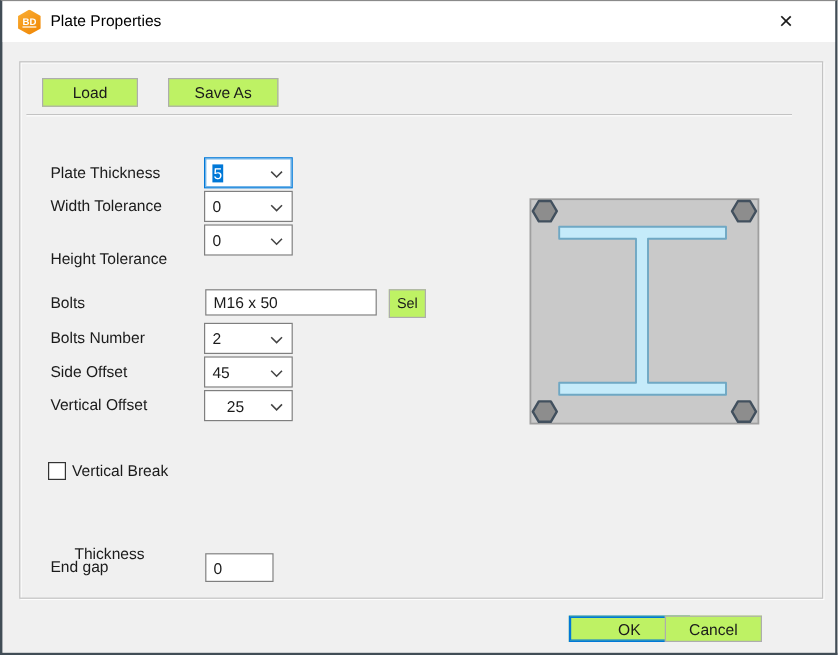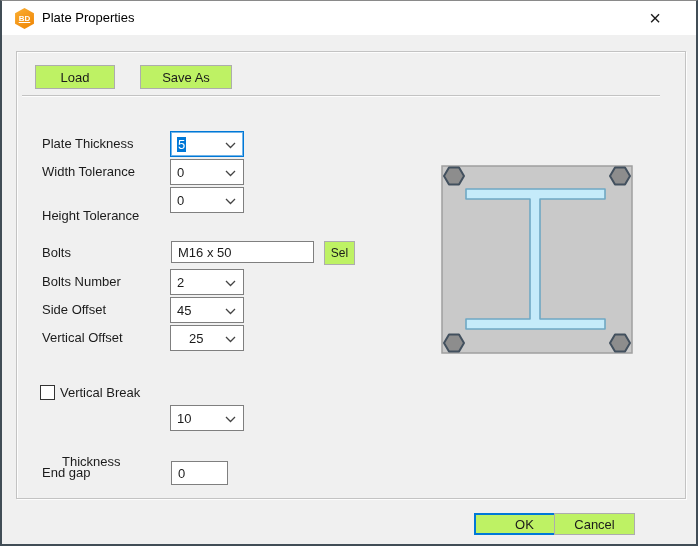--- a/index.html
+++ b/index.html
@@ -129,26 +129,20 @@
 
   <div class="combo" style="top:324px;padding-left:18px;">
     <span>25</span>
     <svg class="chev" width="11" height="7">
         <polyline points="1,1 5.5,5.5 10,1" fill="none" stroke="#444" stroke-width="1.3"></polyline>
       </svg>
   </div>
 
   <div class="checkbox"></div>
 
-  <div class="combo" style="top:404px;">
-    <span>10</span>
-    <svg class="chev" width="11" height="7">
-        <polyline points="1,1 5.5,5.5 10,1" fill="none" stroke="#444" stroke-width="1.3"></polyline>
-      </svg>
-  </div>
 
   <div class="textbox" style="left:169px; top:460px; width:57px; height:24px;">0</div>
 
   <svg class="preview-svg" width="215" height="210" viewBox="0 0 215 210">
     <rect x="10" y="10" width="190" height="187" fill="#c9c9c9" stroke="#9f9f9f" stroke-width="1.5"></rect>
     <path d="M34,33 H173 V43 H108 V163 H173 V173 H34 V163 H98 V43 H34 Z" fill="#c5ebfa" stroke="#6fa8c4" stroke-width="1.6" stroke-linejoin="round"></path>
     <g fill="#8d8d8d" stroke="#42505e" stroke-width="2" stroke-linejoin="round">
       <polygon points="12,20 17,11.5 27,11.5 32,20 27,28.5 17,28.5"></polygon>
       <polygon points="178,20 183,11.5 193,11.5 198,20 193,28.5 183,28.5"></polygon>
       <polygon points="12,187 17,178.5 27,178.5 32,187 27,195.5 17,195.5"></polygon>

